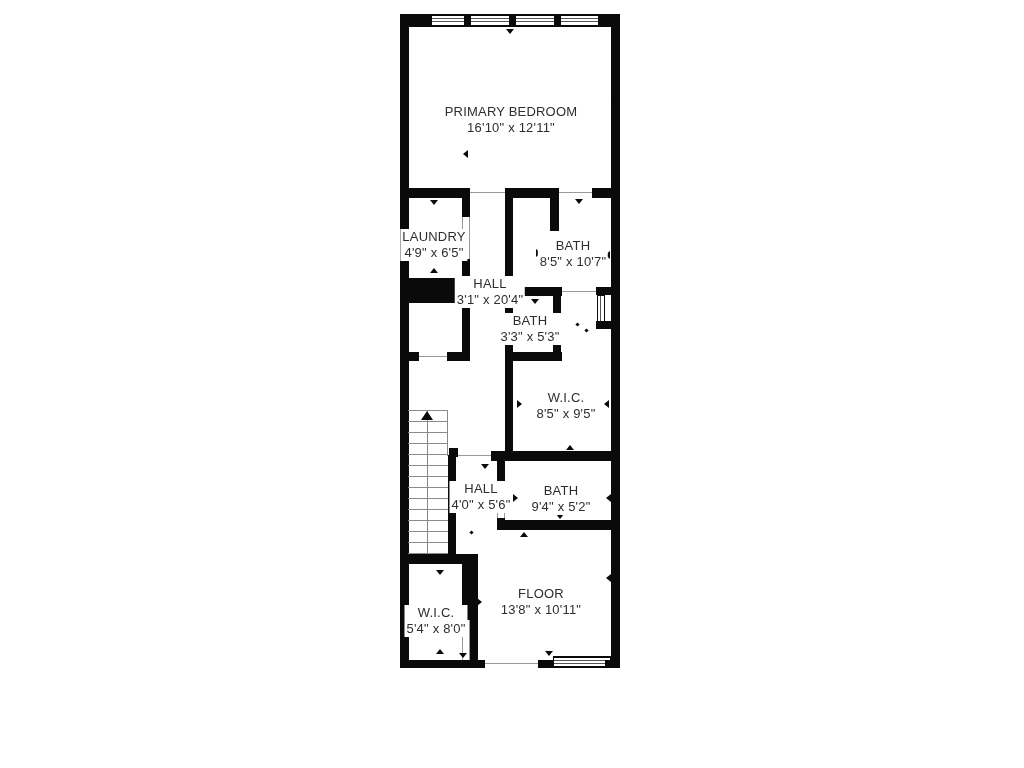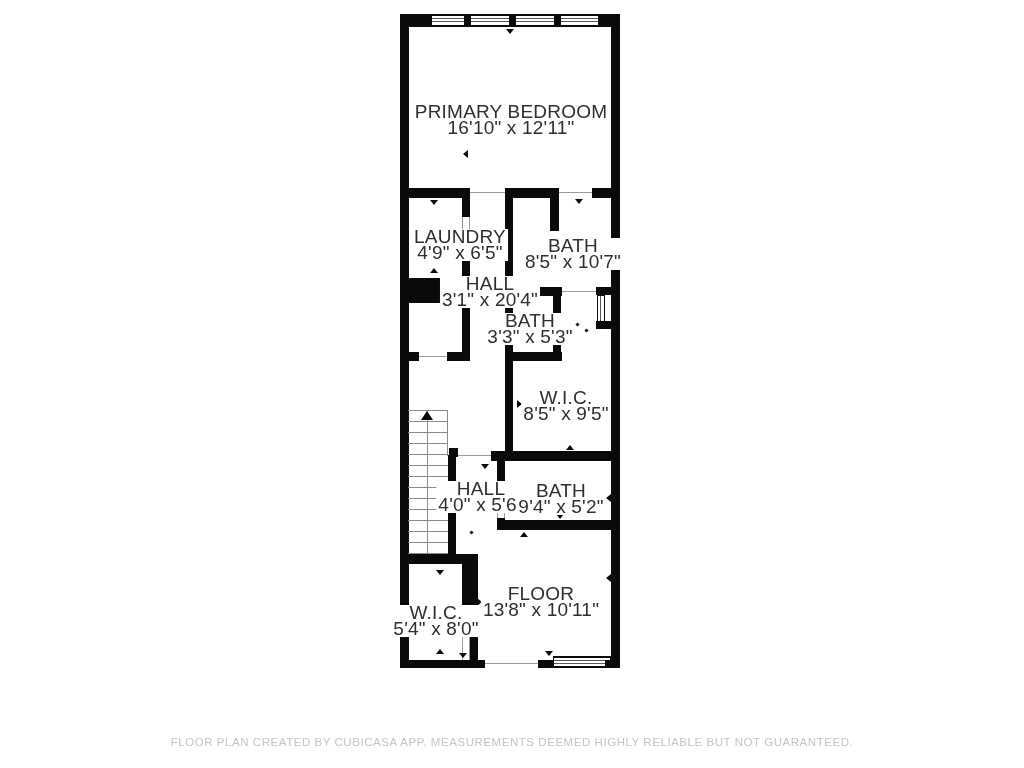--- a/index.html
+++ b/index.html
@@ -21,21 +21,21 @@
   .window-v{position:absolute;box-sizing:border-box;background-color:#fff;
     border-left:1px solid var(--wall);border-right:1px solid var(--wall);
     border-top:1px solid var(--wall);border-bottom:1px solid var(--wall);
     background-image:linear-gradient(to right,transparent 0,transparent 2px,#555 2px,#555 3px,transparent 3px);}
   .stairs{position:absolute;left:408px;top:410px;width:40px;height:146px;
     background-image:repeating-linear-gradient(to bottom,var(--stair) 0,var(--stair) 1px,transparent 1px,transparent 11px);}
   .stairs-mid{position:absolute;left:19px;top:0;width:1px;height:100%;background:var(--stair);}
   .stairs-arrow{position:absolute;left:421px;top:411px;width:0;height:0;
     border-left:6px solid transparent;border-right:6px solid transparent;border-bottom:9px solid var(--wall);}
   .room-label{position:absolute;transform:translate(-50%,-50%);text-align:center;
-    color:var(--label);font-size:19px;line-height:16px;letter-spacing:.2px;white-space:nowrap;
+    color:var(--label);font-size:13px;line-height:16px;letter-spacing:.2px;white-space:nowrap;
     background:#fff;padding:0 2px;z-index:5;}
   .mk{position:absolute;width:0;height:0;z-index:4;}
   .mk-up{border-left:4px solid transparent;border-right:4px solid transparent;border-bottom:5px solid var(--wall);}
   .mk-down{border-left:4px solid transparent;border-right:4px solid transparent;border-top:5px solid var(--wall);}
   .mk-left{border-top:4px solid transparent;border-bottom:4px solid transparent;border-right:5px solid var(--wall);}
   .mk-right{border-top:4px solid transparent;border-bottom:4px solid transparent;border-left:5px solid var(--wall);}
   .mk-dot{width:3px;height:3px;background:var(--wall);transform:rotate(45deg);}
   .footer{position:absolute;left:0;top:736px;width:1024px;text-align:center;
     color:var(--footer);font-size:11.5px;letter-spacing:.55px;}
 </style>
@@ -111,21 +111,21 @@
   <div class="w" style="left:400px;top:554px;width:78px;height:10px;"></div>
   <div class="w" style="left:470px;top:560px;width:8px;height:108px;"></div>
   <div class="w" style="left:462px;top:554px;width:8px;height:66px;"></div>
   <div class="oline" style="left:462px;top:620px;width:1px;height:40px;"></div>
   <div class="oline" style="left:469px;top:620px;width:1px;height:40px;"></div>
 
   <div class="room-label" style="left:511px;top:120px;">
     <div>PRIMARY BEDROOM</div>
     <div>16'10" x 12'11"</div>
   </div>
-  <div class="room-label" style="left:460px;top:245px;">
+  <div class="room-label" style="left:434px;top:245px;">
     <div>LAUNDRY</div>
     <div>4'9" x 6'5"</div>
   </div>
   <div class="room-label" style="left:490px;top:292px;">
     <div>HALL</div>
     <div>3'1" x 20'4"</div>
   </div>
   <div class="room-label" style="left:573px;top:254px;">
     <div>BATH</div>
     <div>8'5" x 10'7"</div>
@@ -148,21 +148,20 @@
   </div>
   <div class="room-label" style="left:436px;top:621px;">
     <div>W.I.C.</div>
     <div>5'4" x 8'0"</div>
   </div>
   <div class="room-label" style="left:541px;top:602px;">
     <div>FLOOR</div>
     <div>13'8" x 10'11"</div>
   </div>
 
-  <div class="footer">FLOOR PLAN CREATED BY CUBICASA APP. MEASUREMENTS DEEMED HIGHLY RELIABLE BUT NOT GUARANTEED.</div>
 <div class="mk mk-down" style="left: 506px; top: 29px;"></div>
     <div class="mk mk-right" style="left: 403px; top: 95px;"></div>
     <div class="mk mk-left" style="left: 612px; top: 95px;"></div>
     <div class="mk mk-down" style="left: 430px; top: 200px;"></div>
     <div class="mk mk-right" style="left: 403px; top: 150px;"></div>
     <div class="mk mk-left" style="left: 463px; top: 150px;"></div>
     <div class="mk mk-up" style="left: 430px; top: 268px;"></div>
     <div class="mk mk-down" style="left: 575px; top: 199px;"></div>
     <div class="mk mk-right" style="left: 536px; top: 249px;"></div>
     <div class="mk mk-left" style="left: 605px; top: 251px;"></div>

